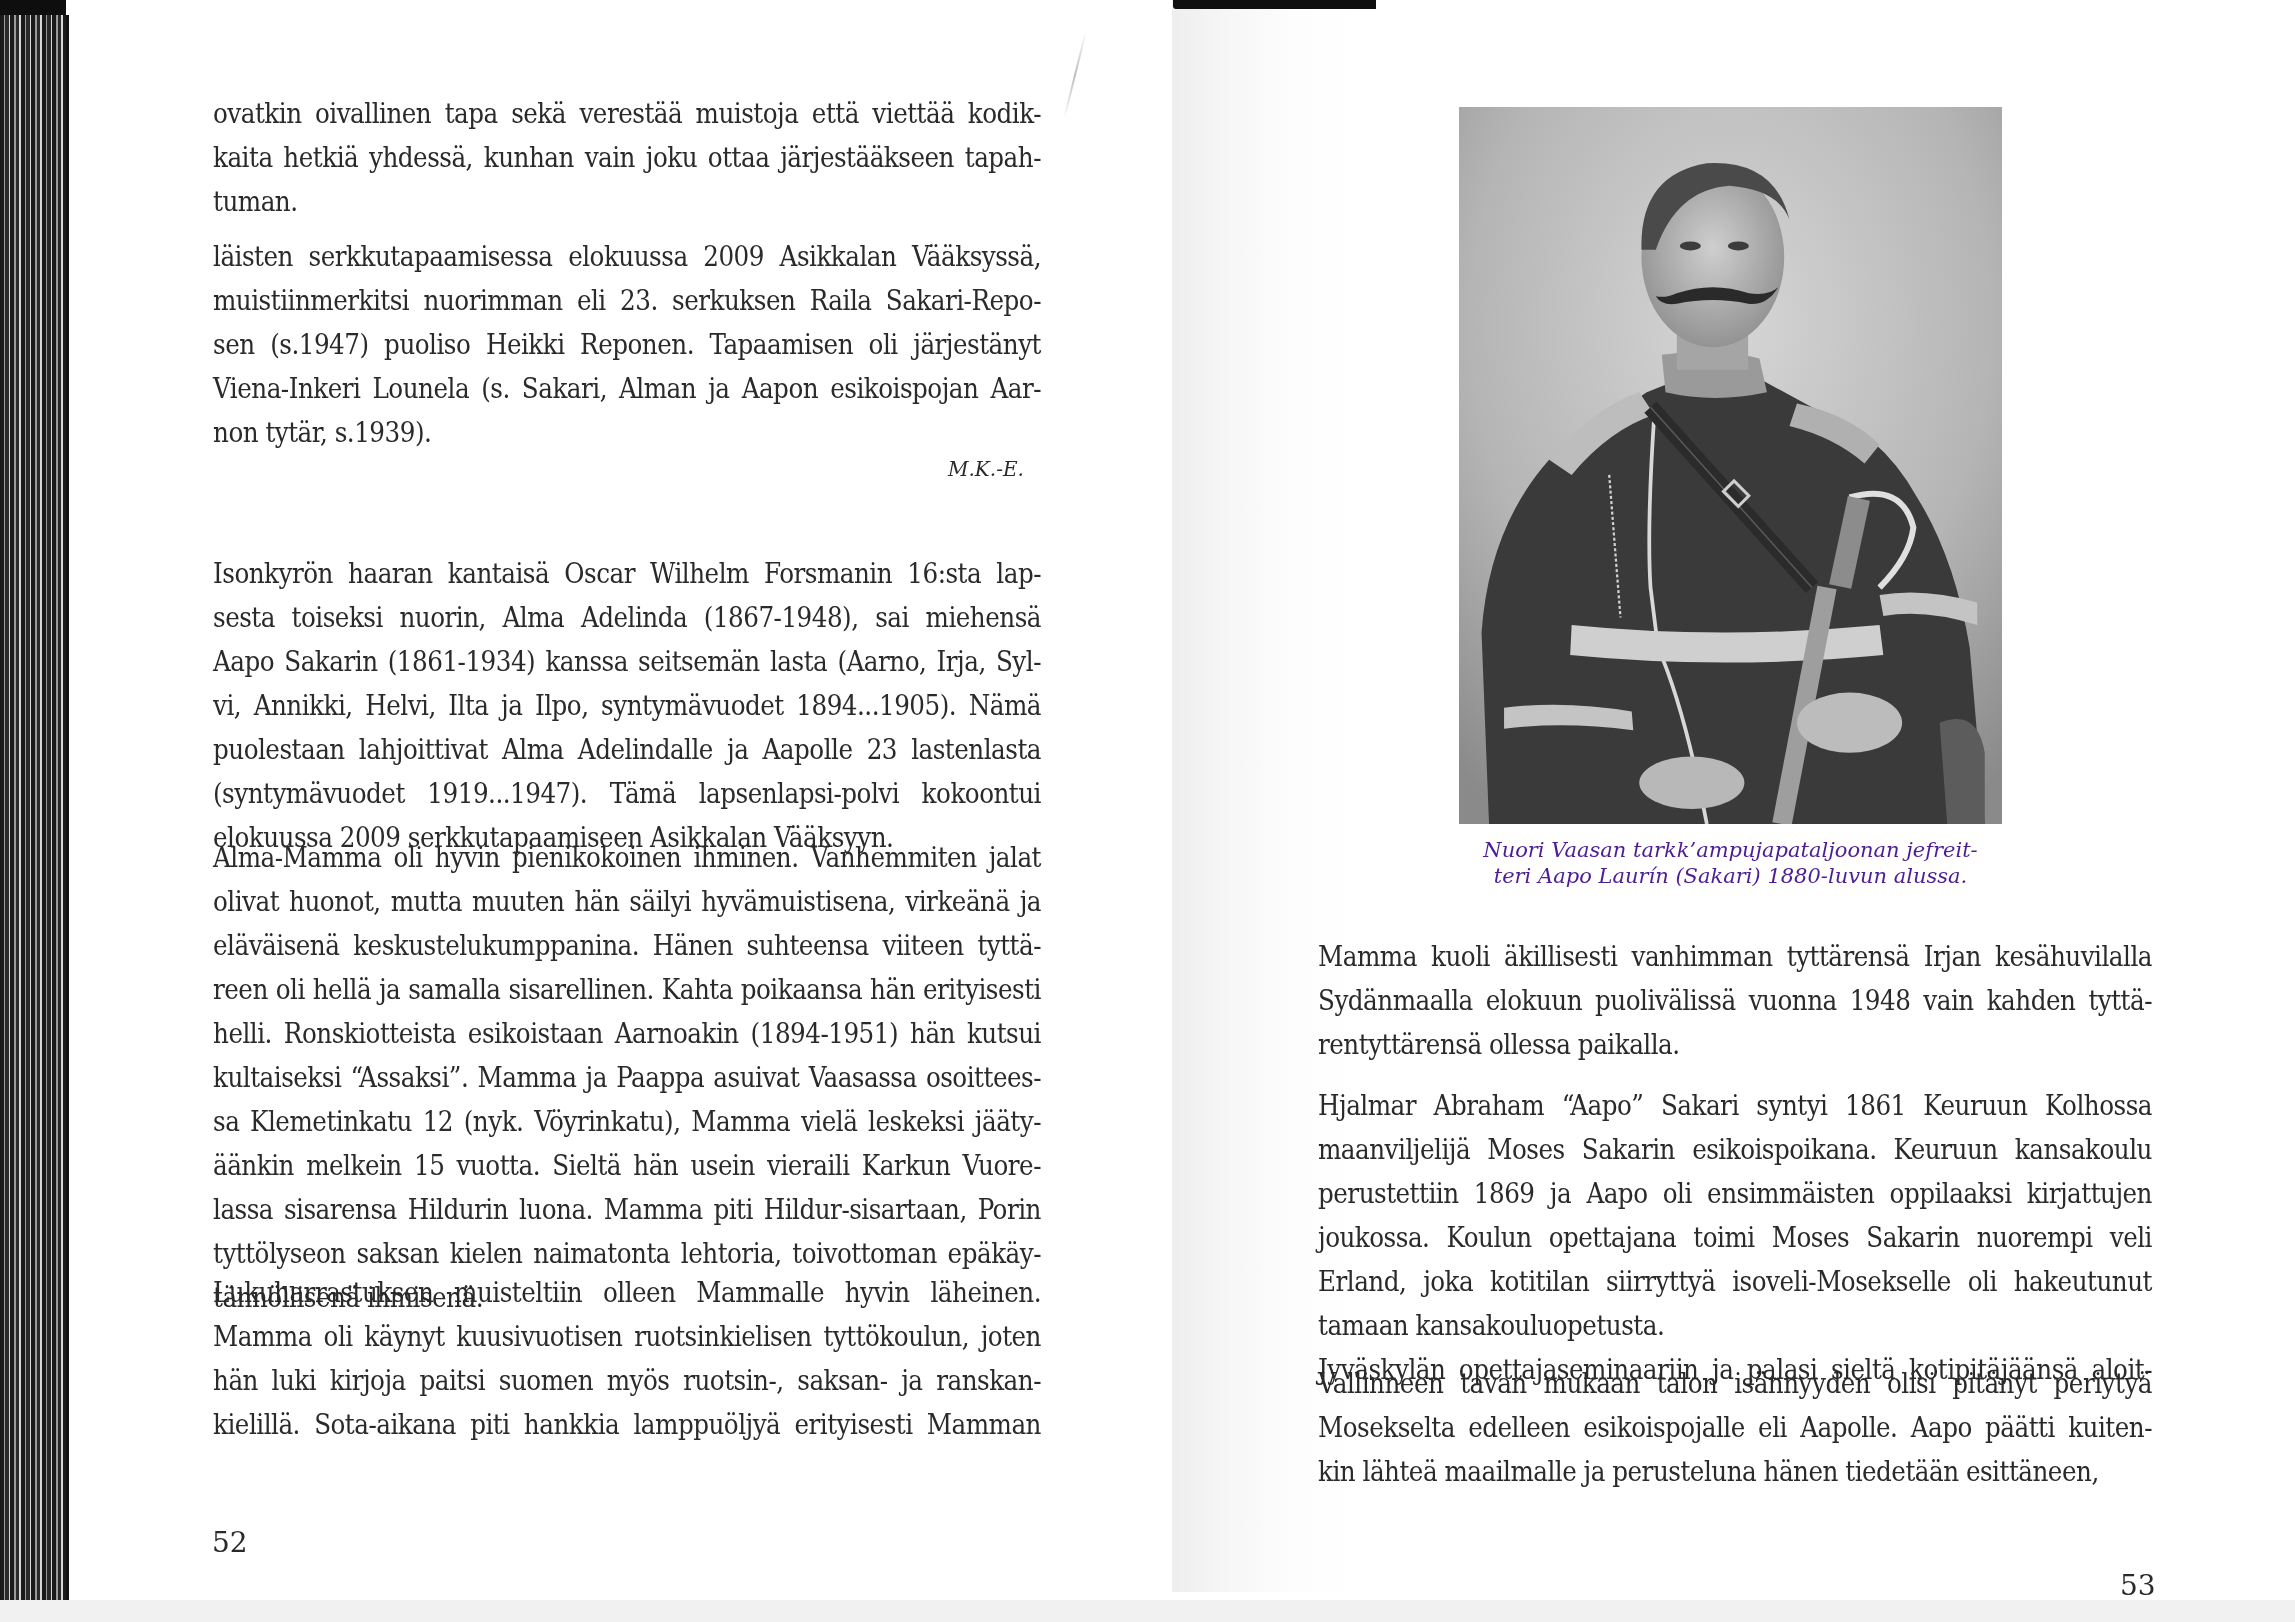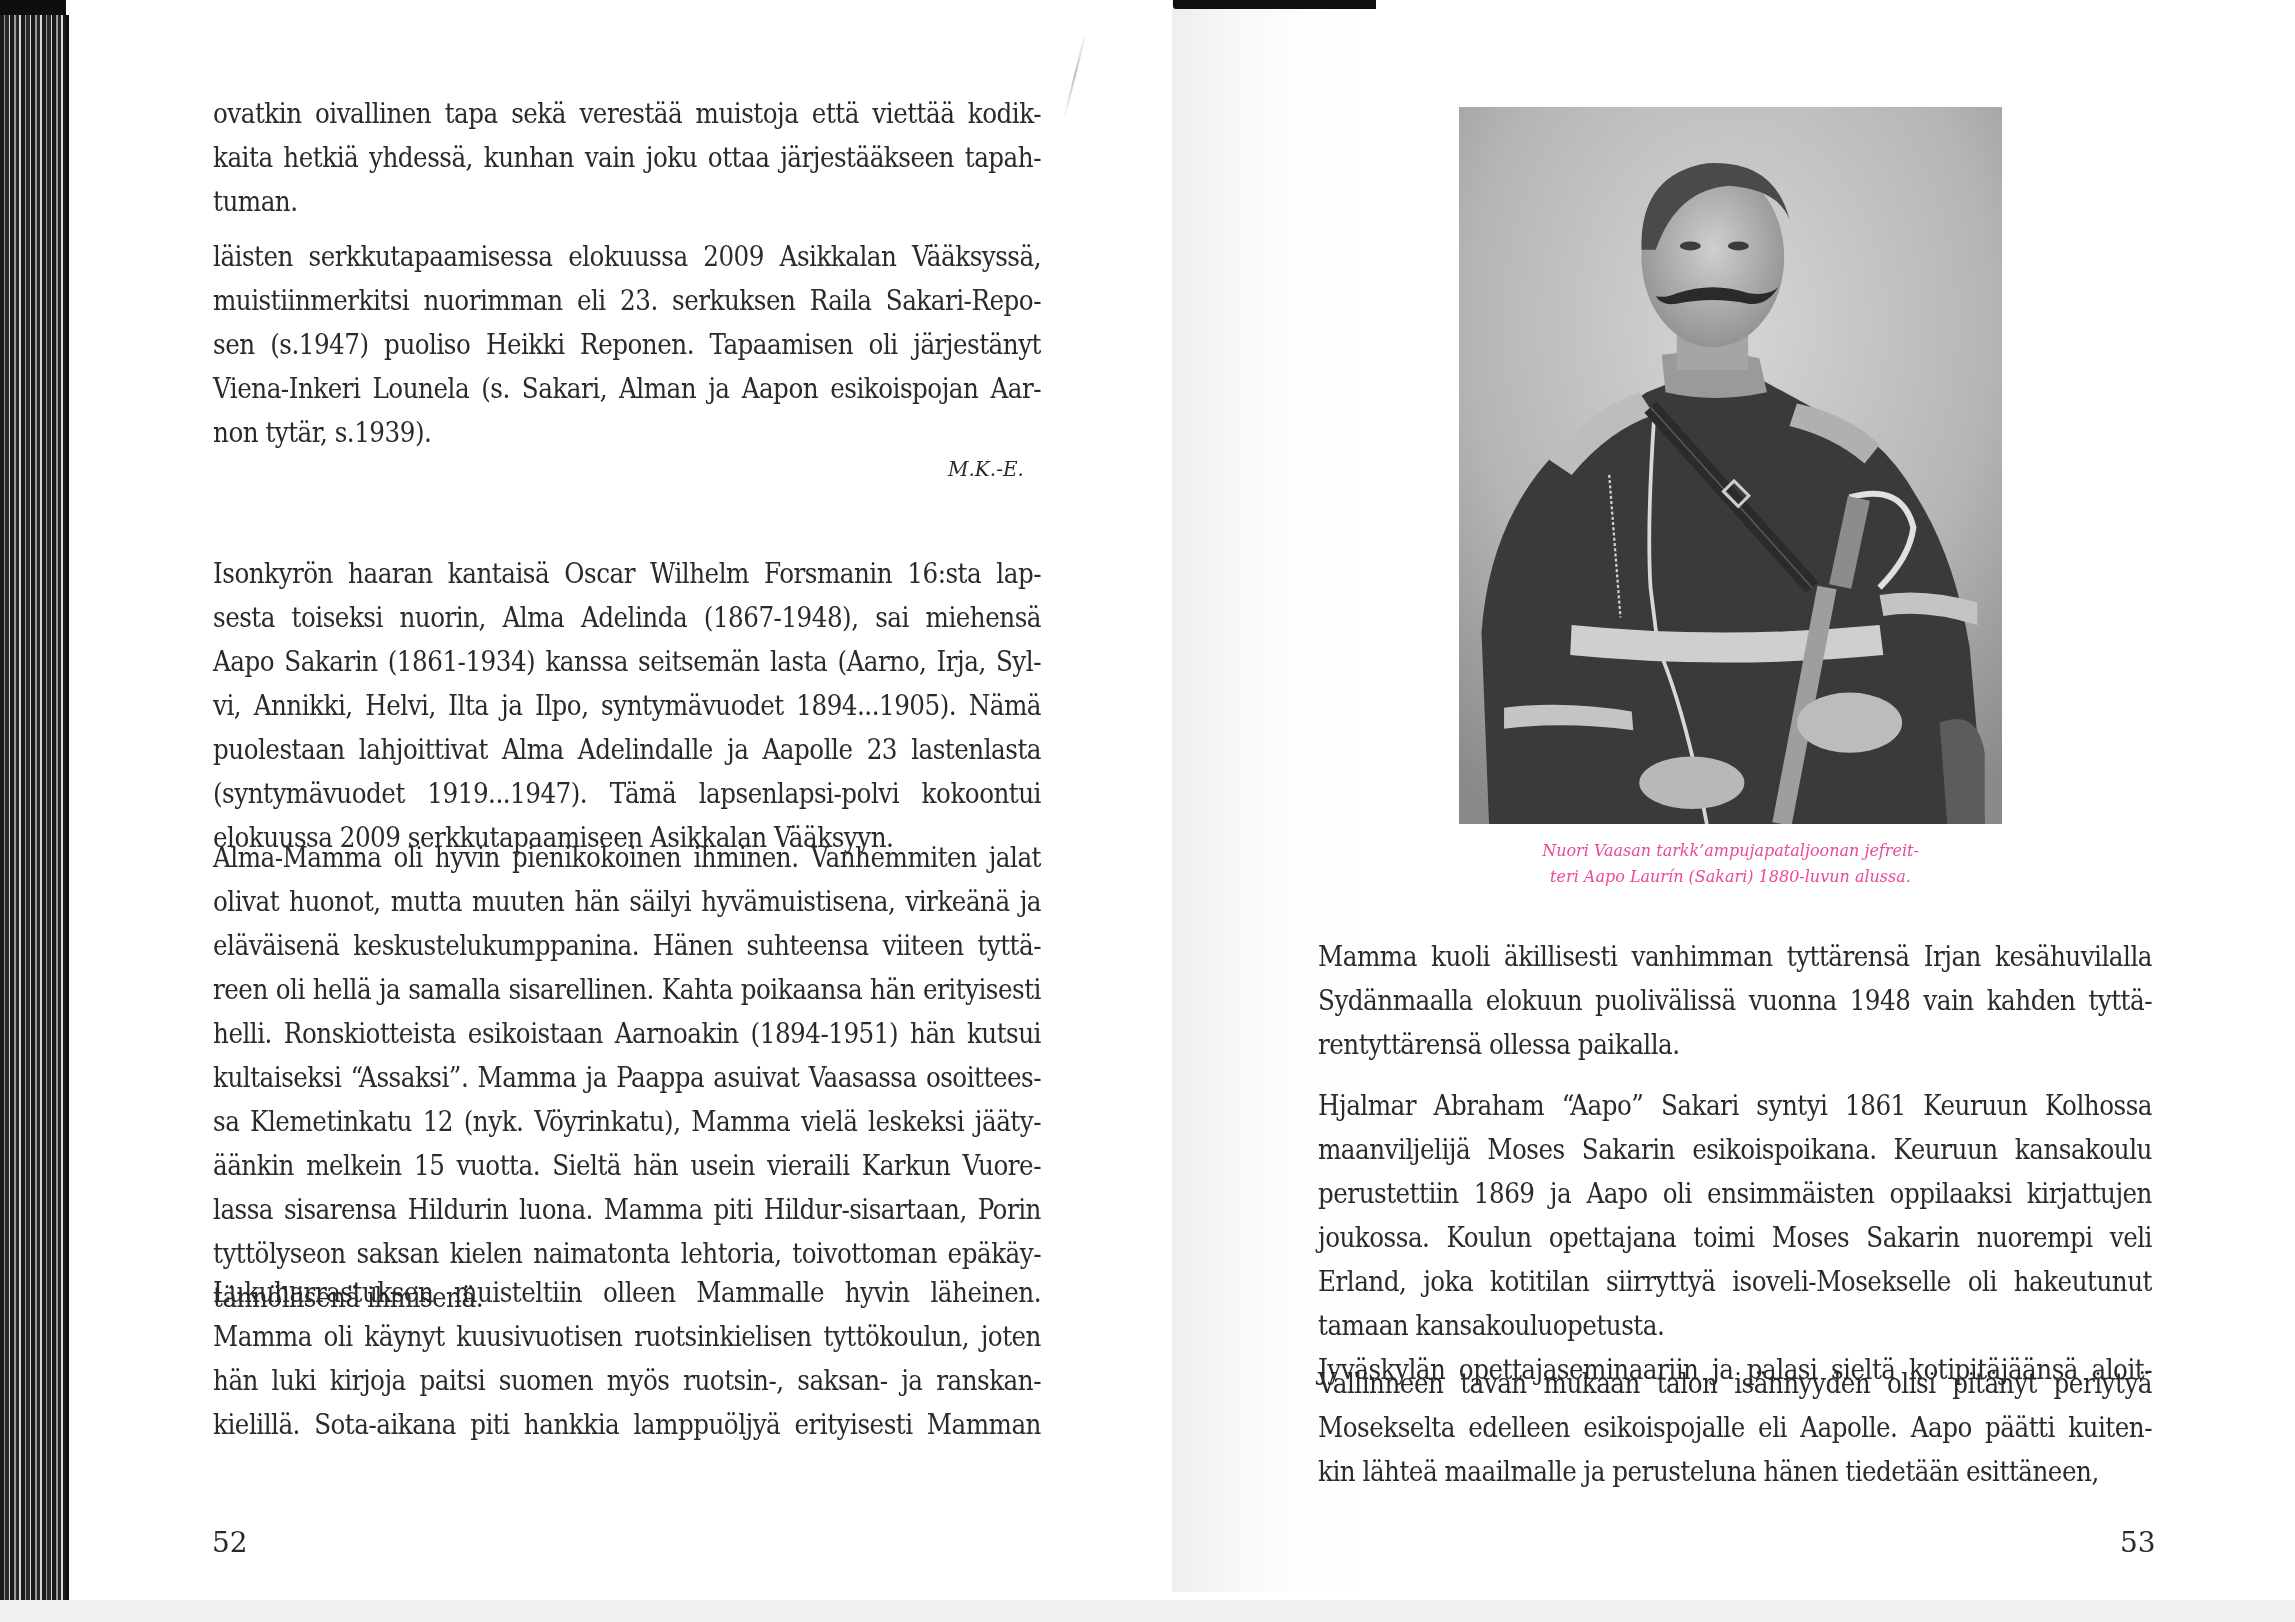--- a/index.html
+++ b/index.html
@@ -46,33 +46,33 @@
     .left-text { left:213px; width:828px; }
     .right-text { left:1318px; width:834px; }
 
     .signature {
       position:absolute; left:948px; top:457px;
       font-style:italic; font-size:20px;
       font-family:"DejaVu Serif", serif;
     }
     .page-number { position:absolute; font-size:28px; top:1526px; }
     .pn-left { left:212px; }
-    .pn-right { left:2120px; }
+    .pn-right { left:2120px;margin-top:43px; }
 
     .photo {
       position:absolute; left:1459px; top:107px; width:543px; height:717px;
       overflow:hidden;
       background:radial-gradient(ellipse at 55% 30%, #d2d2d2 0%, #bdbdbd 40%, #a9a9a9 75%, #8c8c8c 100%);
     }
     .photo svg { width:100%; height:100%; display:block; }
 
     .caption {
       position:absolute; left:1459px; top:838px; width:543px;
-      text-align:center; font-style:italic; font-size:16px; line-height:25.5px;
-      color:#ec4899;
+      text-align:center; font-style:italic; font-size:21px; line-height:25.5px;
+      color:#4c1d95;
     }
     .caption .cl { display:block; }
   </style>
 </head>
 <body>
 
 <div class="spread">
   <div class="edges-top"></div>
   <div class="page-edges"></div>
   <div class="left-page"></div>

